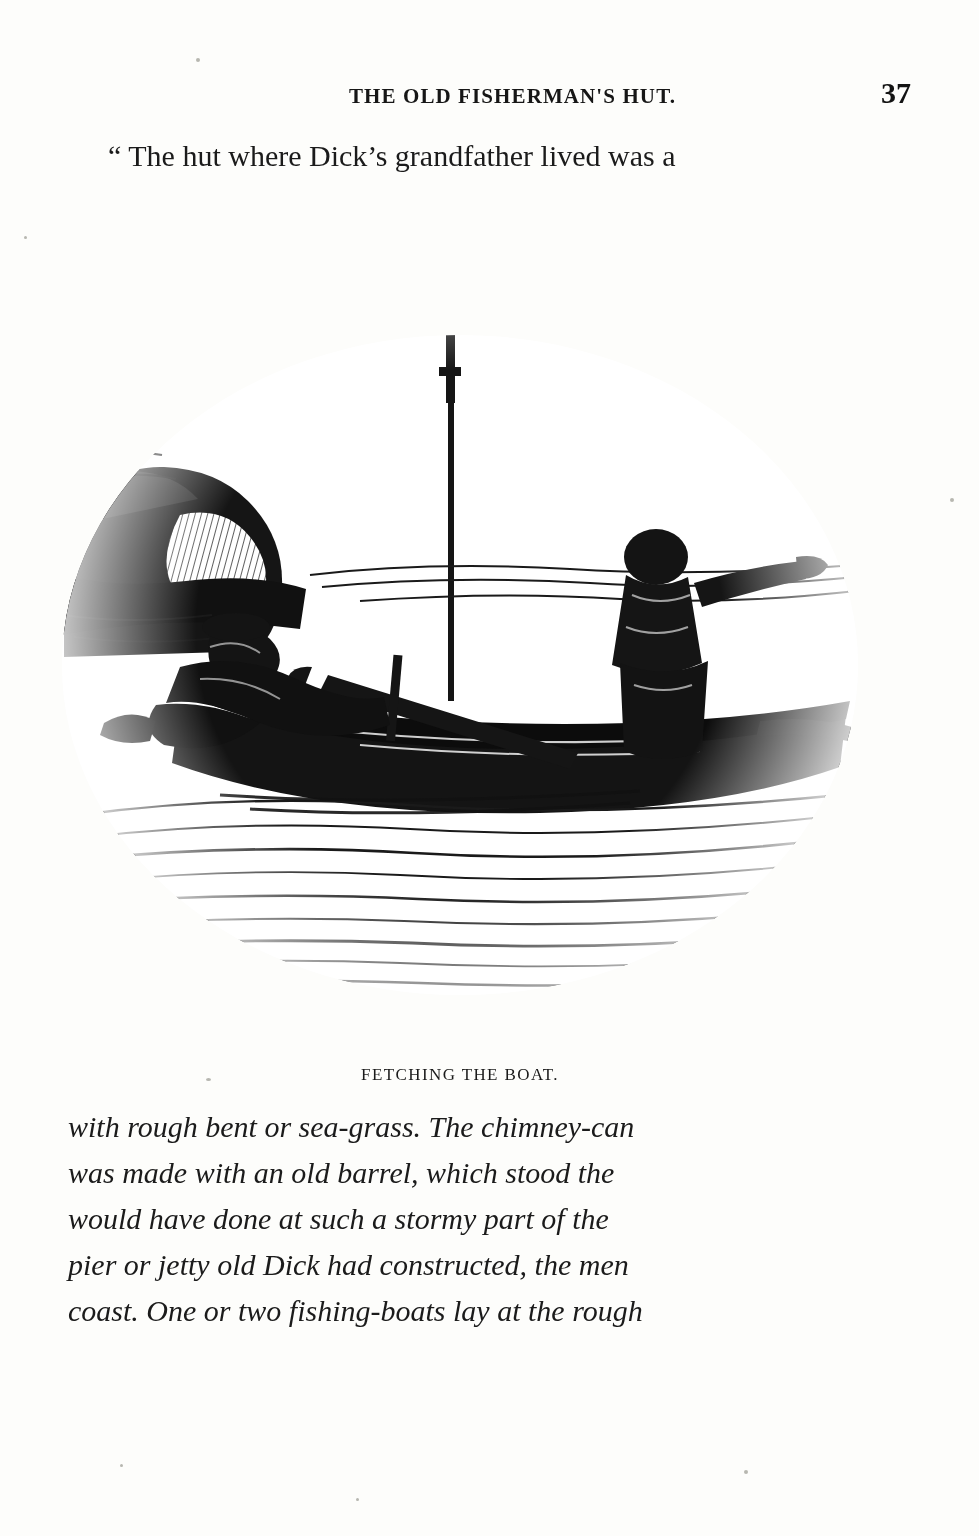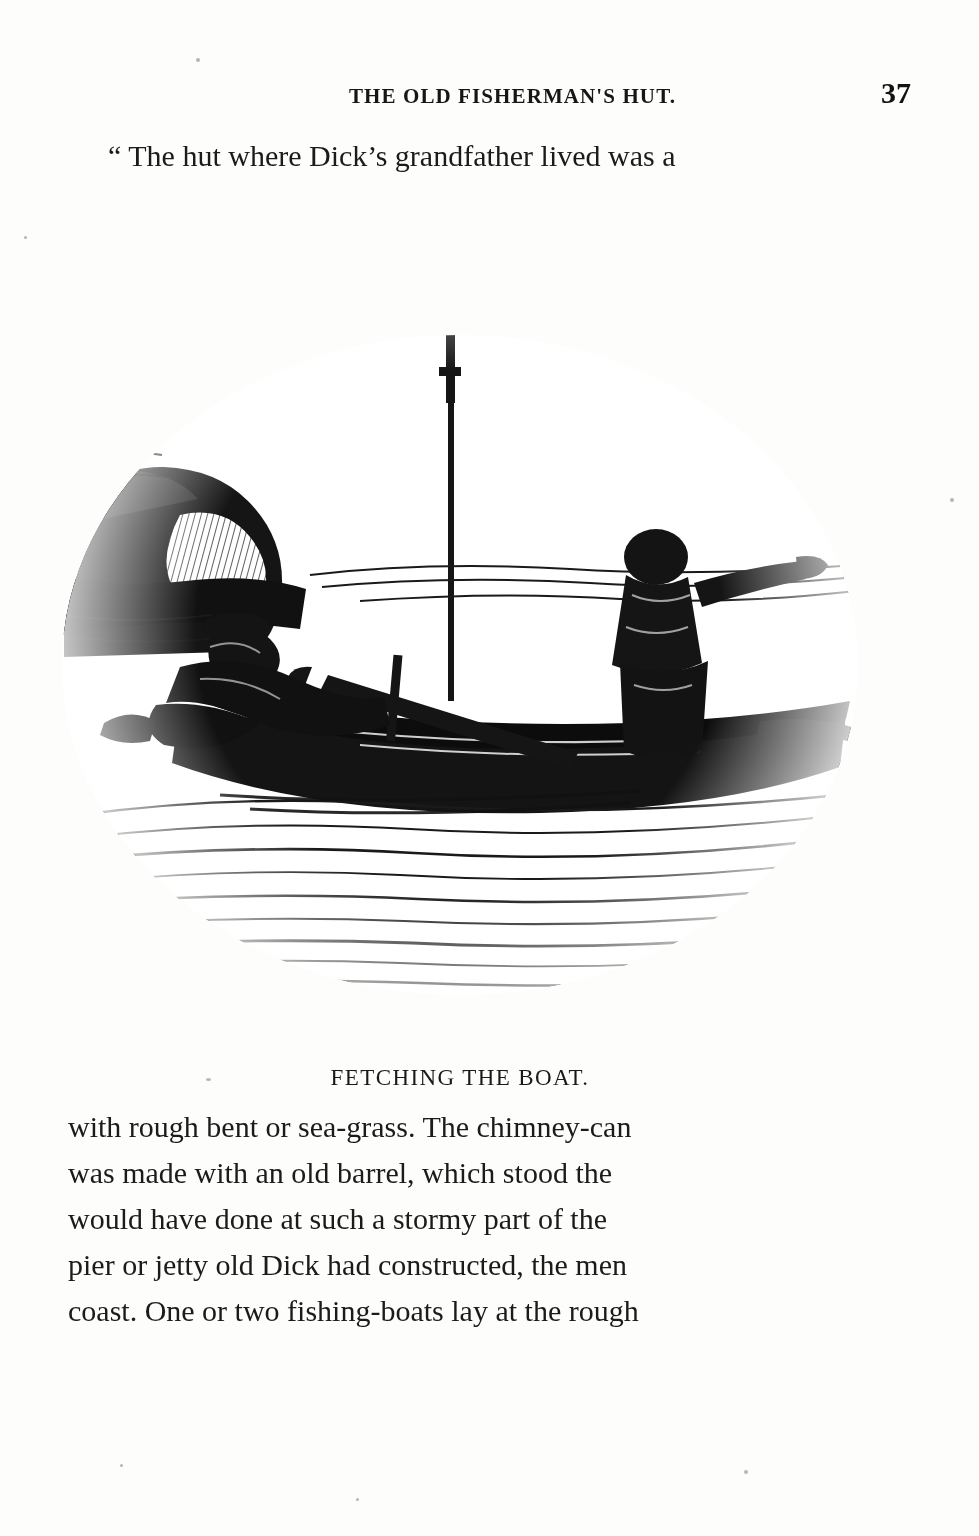--- a/index.html
+++ b/index.html
@@ -73,40 +73,41 @@
   }
   .para-top .line-1 {
     text-indent: 40px;
   }
   .para-bottom {
     top: 1104px;
   }
   .para-bottom .line {
     display: block;
     white-space: nowrap;
+    font-style: italic;
   }
 
   
   .figure {
     position: absolute;
     left: 60px;
     top: 275px;
     width: 800px;
     height: 820px;
   }
   .figure svg {
     display: block;
   }
   .caption {
     position: absolute;
     left: 0;
     right: 0;
     top: 790px;
     text-align: center;
-    font-size: 23px;
+    font-size: 17px;
     letter-spacing: 1.4px;
     font-variant: small-caps;
     text-transform: uppercase;
     color: #1a1a1a;
     font-family: "Liberation Serif", serif;
   }
 
   
   .speck {
     position: absolute;

